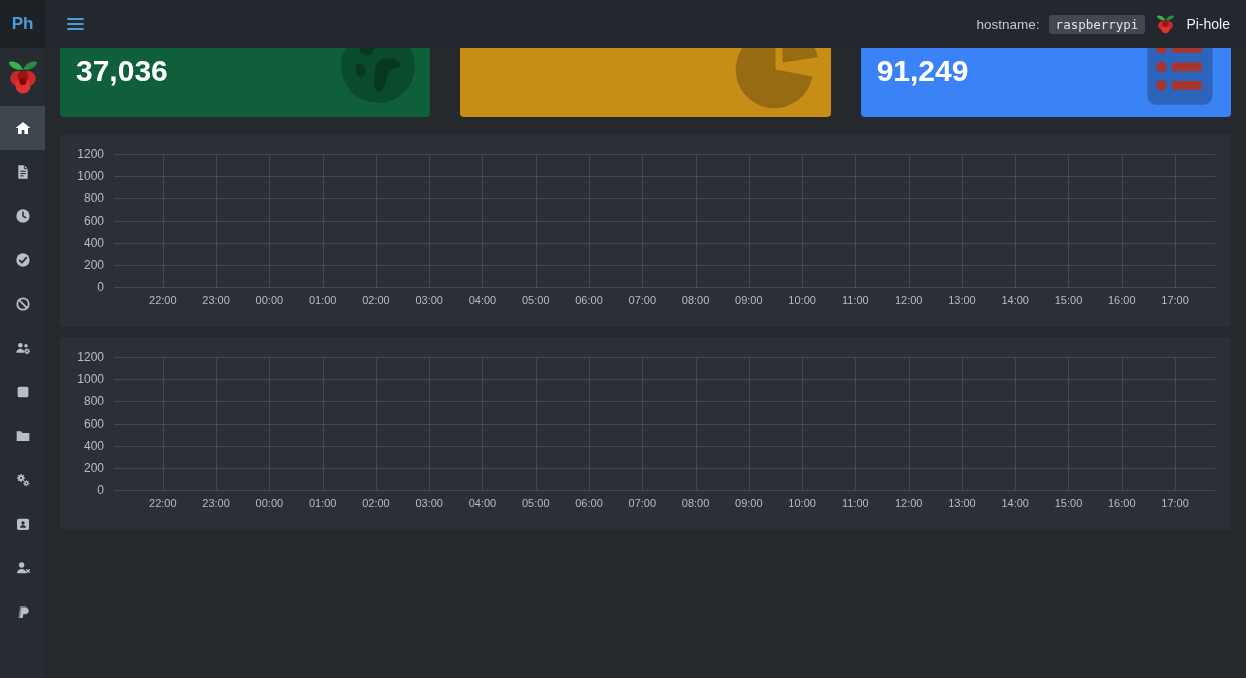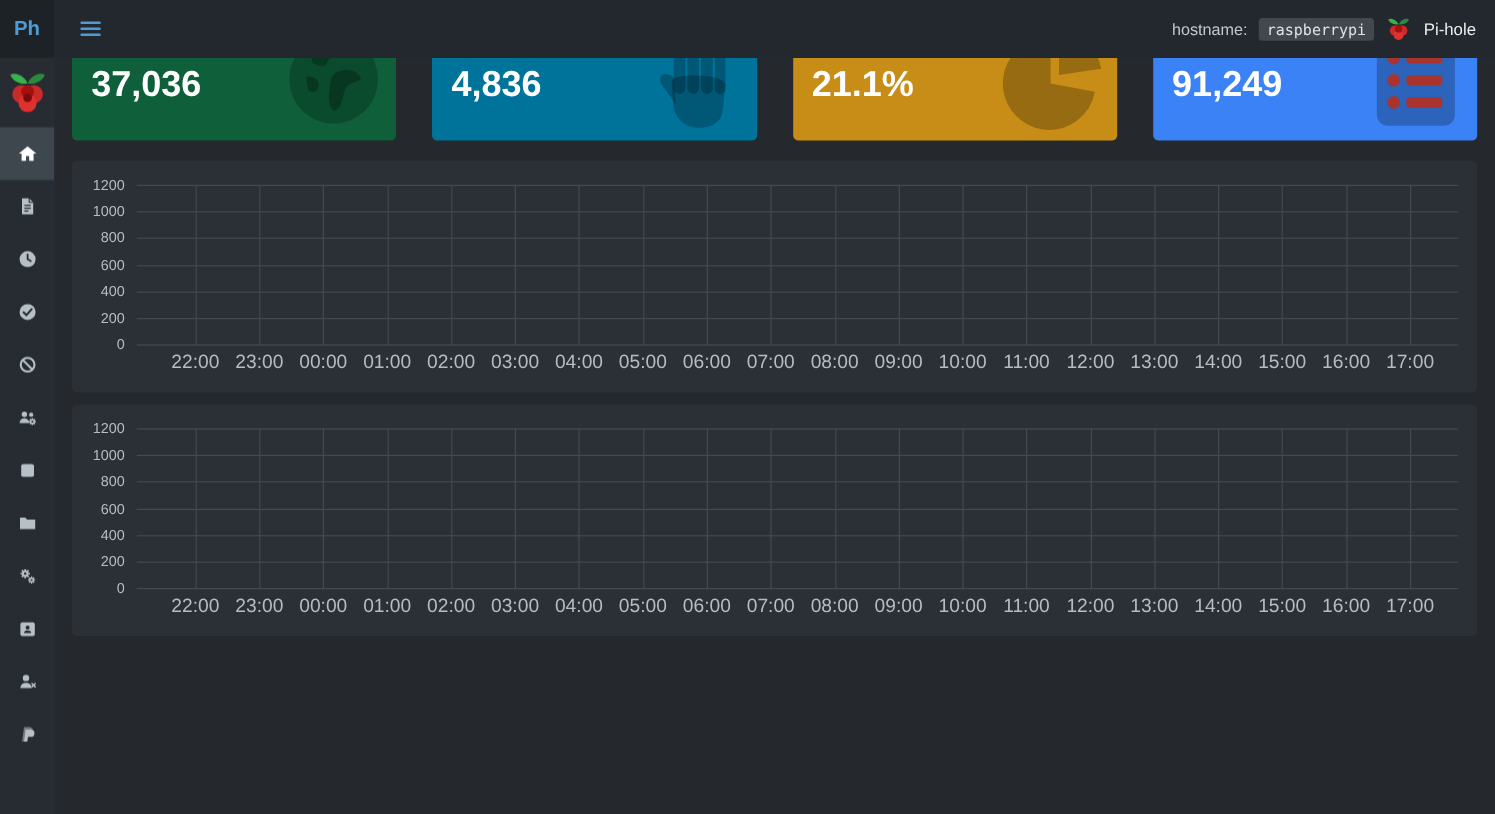--- a/index.html
+++ b/index.html
@@ -37,21 +37,21 @@
   .chart-wrap { padding:20px 16px 14px 6px; }
   .chart { position:relative; padding-left:48px; }
   .ylabels { position:absolute; left:0; top:0; width:44px; height:133px; }
   .ylabel { position:absolute; right:6px; transform:translateY(-50%); font-size:12px; color:#b8bcc0; }
   .plot { height:133px; position:relative; }
   .grid-h { position:absolute; left:0; right:0; height:1px; background:#45494f; }
   .grid-v { position:absolute; top:0; bottom:0; width:1px; background:#45494f; }
   .bars { position:absolute; left:2px; right:2px; top:0; bottom:0; display:flex; align-items:flex-end; }
   .bar { flex:1; margin:0 1px; min-width:0; display:flex; flex-direction:column-reverse; }
   .seg { width:100%; }
-  .xlabels { position:relative; height:26px; font-size:16px; color:#b8bcc0; }
+  .xlabels { position:relative; height:26px; font-size:11px; color:#b8bcc0; }
   .xlabel { position:absolute; top:7px; transform:translateX(-50%); white-space:nowrap; }
 </style>
 </head>
 <body>
 
 <nav class="navbar">
   <div class="logo-mini">Ph</div>
   <div class="hamburger">
       <span></span>
       <span></span>
@@ -193,37 +193,22 @@
     <div class="card" style="background: rgb(14, 95, 58);">
       <div class="label">Total queries (16 clients)</div>
       <div class="value">37,036</div>
       <svg class="bigicon" viewBox="0 0 100 100">
         <circle cx="50" cy="50" r="42" fill="rgba(0,0,0,0.22)"></circle>
         <path d="M28 26 C36 18 52 16 58 22 C54 30 46 28 44 34 C42 40 34 38 30 34 Z" fill="rgba(0,0,0,0.25)"></path>
         <path d="M52 44 C62 38 74 42 76 50 C70 54 66 52 62 58 C58 64 60 72 54 78 C48 84 44 72 46 62 C47 54 46 48 52 44 Z" fill="rgba(0,0,0,0.25)"></path>
         <path d="M24 48 C30 46 36 50 36 56 C36 62 30 64 26 60 Z" fill="rgba(0,0,0,0.25)"></path>
       </svg>
     </div>
-    <div class="card" style="background: rgb(0, 115, 155);">
-      <div class="label">Queries Blocked</div>
-      <div class="value">4,836</div>
-      <svg class="bigicon" viewBox="0 0 100 100">
-        <g fill="rgba(0,0,0,0.24)">
-          <rect x="30" y="18" width="11" height="46" rx="5.5"></rect>
-          <rect x="43" y="10" width="11" height="54" rx="5.5"></rect>
-          <rect x="56" y="14" width="11" height="50" rx="5.5"></rect>
-          <rect x="69" y="24" width="10" height="40" rx="5"></rect>
-          <path d="M30 48 C22 42 14 46 18 54 L32 74 Z"></path>
-          <path d="M28 52 C28 44 80 44 79 56 L76 82 C74 92 64 96 54 96 C42 96 34 90 30 78 Z"></path>
-        </g>
-      </svg>
-    </div>
     <div class="card" style="background: rgb(199, 141, 23);">
       <div class="label">Percentage Blocked</div>
-      <div class="value">21.1%</div>
       <svg class="bigicon" viewBox="0 0 100 100">
         <path d="M46 54 L46 10 A44 44 0 1 0 88 62 Z" fill="rgba(0,0,0,0.24)"></path>
         <path d="M54 46 L54 4 A44 44 0 0 1 94 40 Z" fill="rgba(0,0,0,0.24)"></path>
       </svg>
     </div>
     <div class="card" style="background: #3b82f6;">
       <div class="label">Domains on Blocklist</div>
       <div class="value">91,249</div>
       <svg class="bigicon" viewBox="0 0 100 100">
         <rect x="14" y="8" width="74" height="86" rx="10" fill="rgba(0,0,0,0.24)"></rect>

